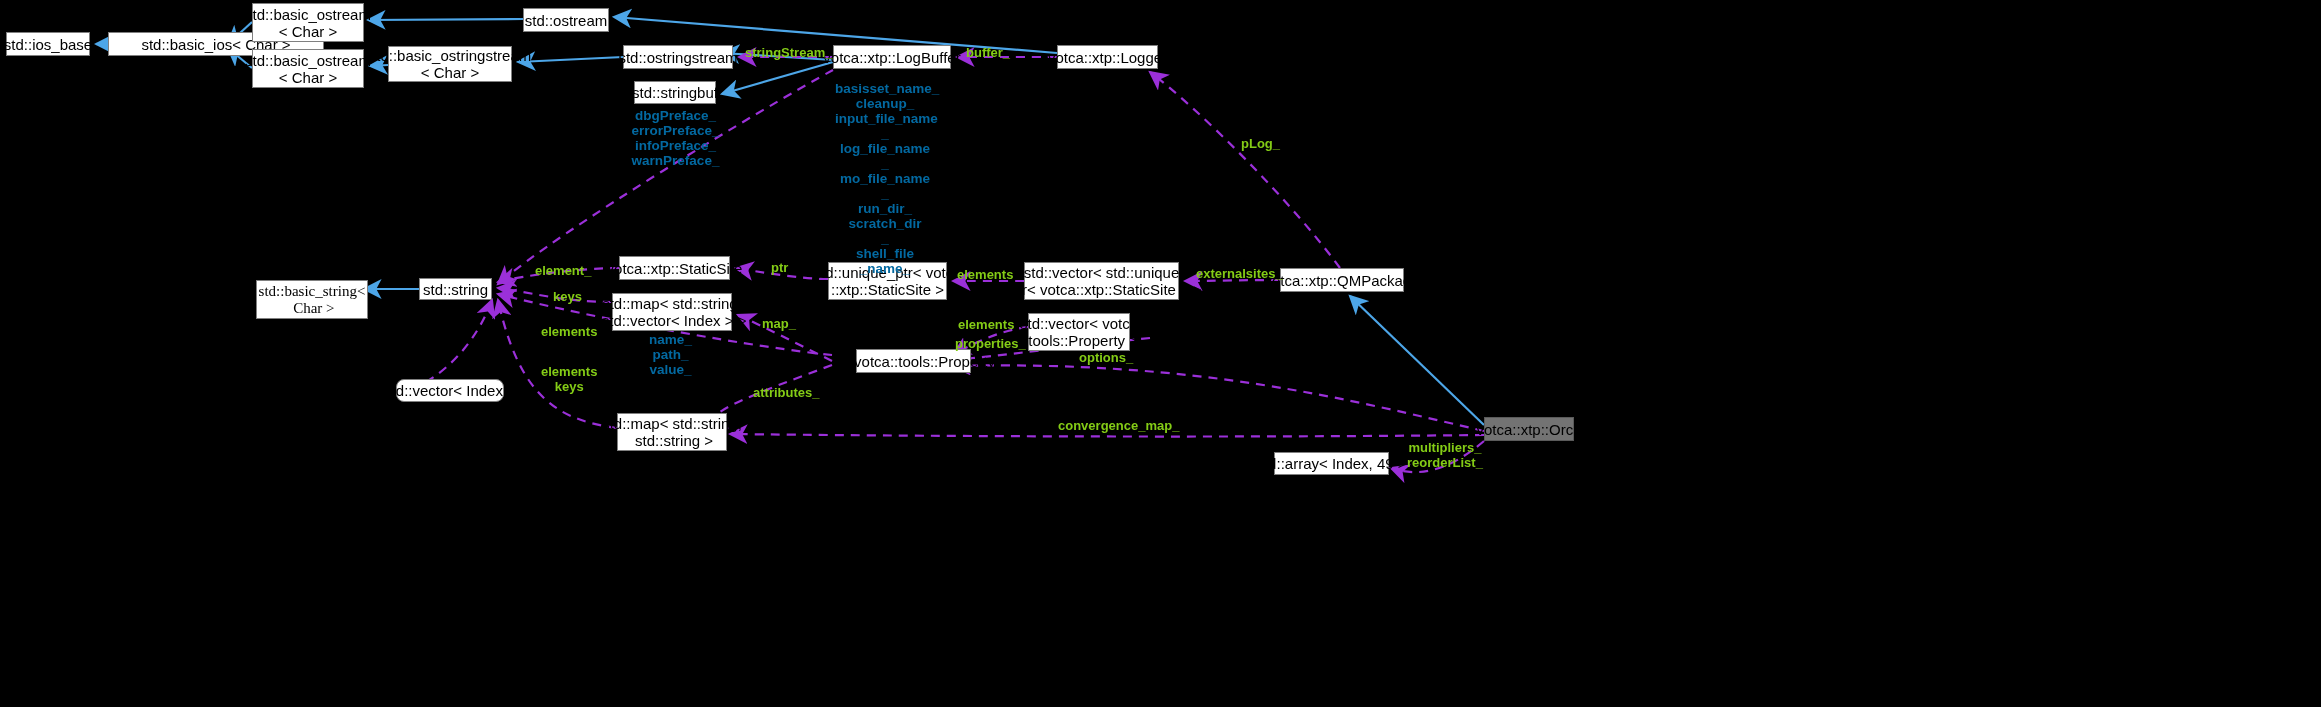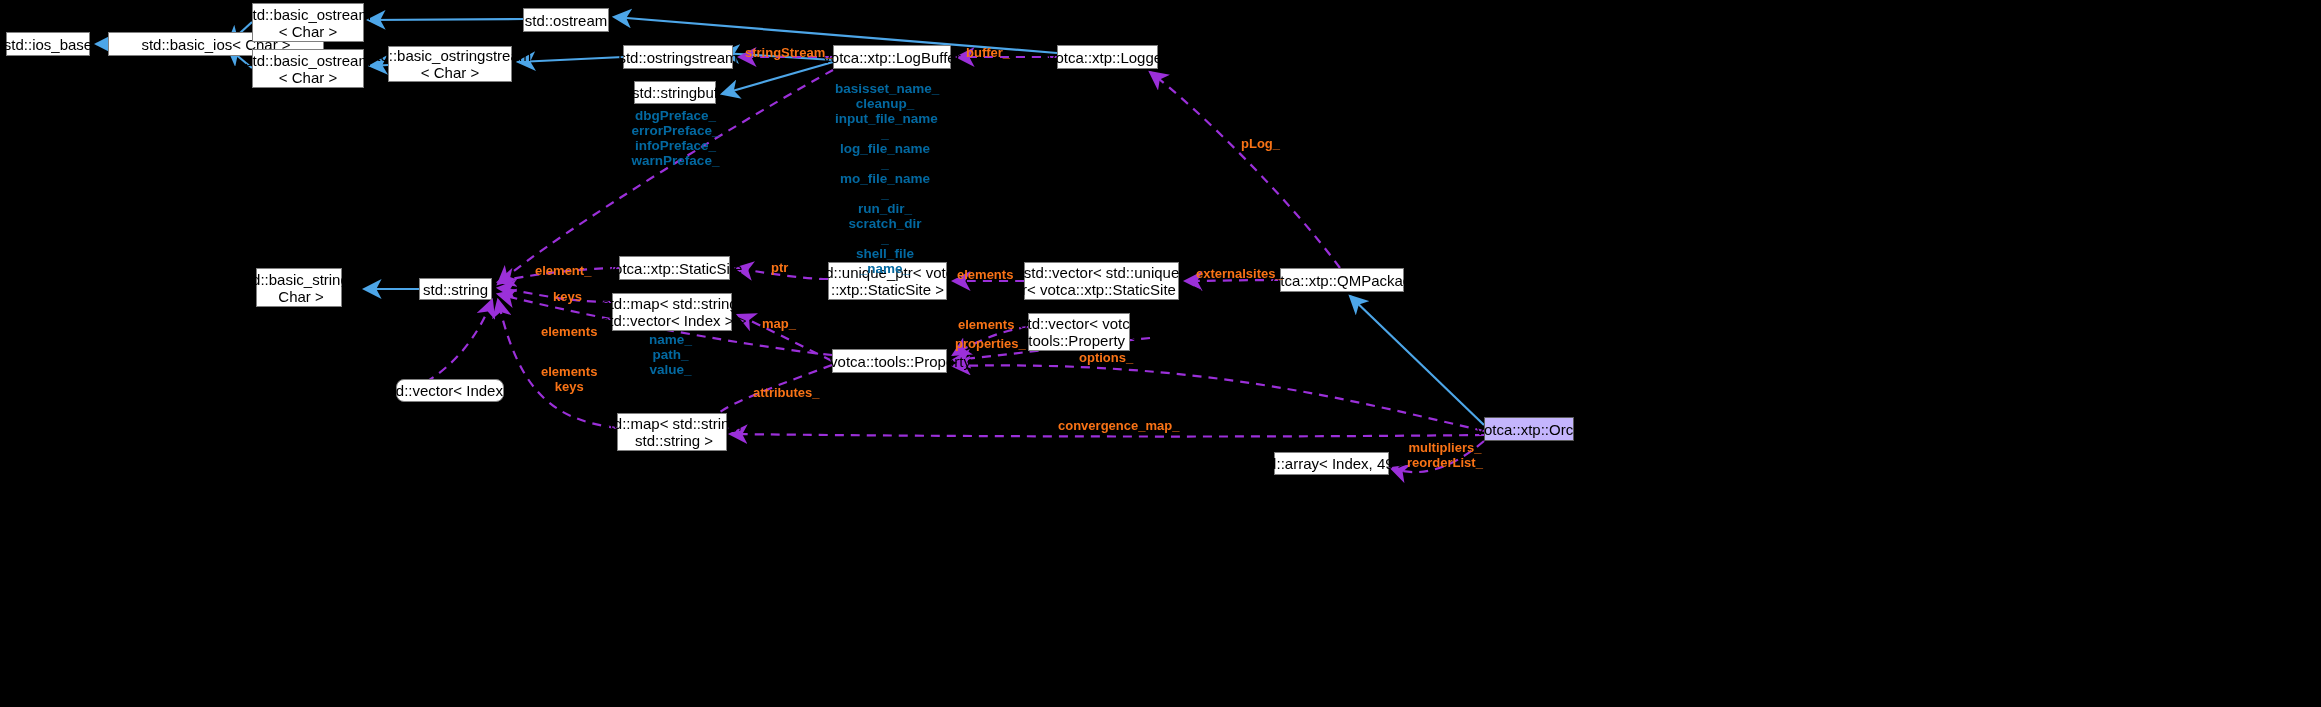--- a/index.html
+++ b/index.html
@@ -20,25 +20,25 @@
     border:1px solid #808080;
     color:#000;
     font-size:15px;
     line-height:17px;
     text-align:center;
     display:flex;align-items:center;justify-content:center;
     white-space:pre;
     padding:2px 6px;
     z-index:5;
   }
-  .node.focal{background:#c4b5fd;border-color:#5a5a5a;}
+  .node.focal{background:#737373;border-color:#5a5a5a;}
 
   .elabel{
     position:absolute;
-    color:#f97316;
+    color:#84cc16;
     font-size:13px;
     line-height:15px;
     font-weight:bold;
     white-space:pre;
     text-align:center;
     z-index:6;
   }
   .flabel{
     position:absolute;
     color:#0369a1;
@@ -108,34 +108,34 @@
 &lt; Char &gt;</div>
   <div class="node" style="left:252px;top:49px;width:112px;height:39px;">std::basic_ostream
 &lt; Char &gt;</div>
   <div class="node" style="left:523px;top:8px;width:86px;height:24px;">std::ostream</div>
   <div class="node" style="left:388px;top:46px;width:124px;height:36px;">std::basic_ostringstream
 &lt; Char &gt;</div>
   <div class="node" style="left:623px;top:45px;width:110px;height:24px;">std::ostringstream</div>
   <div class="node" style="left:634px;top:81px;width:82px;height:23px;">std::stringbuf</div>
   <div class="node" style="left:833px;top:45px;width:118px;height:24px;">votca::xtp::LogBuffer</div>
   <div class="node" style="left:1057px;top:45px;width:101px;height:24px;">votca::xtp::Logger</div>
-  <div class="node" style="left:256px;top:268px;width:86px;height:39px;">std::basic_string&lt;
+  <div class="node" style="left:256px;top:280px;width:112px;height:39px;font-family:Liberation Serif, serif;">std::basic_string&lt;
  Char &gt;</div>
   <div class="node" style="left:419px;top:278px;width:73px;height:22px;">std::string</div>
   <div class="node" style="left:619px;top:256px;width:111px;height:24px;">votca::xtp::StaticSite</div>
   <div class="node" style="left:612px;top:293px;width:120px;height:38px;">std::map&lt; std::string,
  std::vector&lt; Index &gt; &gt;</div>
   <div class="node" style="left:828px;top:262px;width:119px;height:38px;">std::unique_ptr&lt; votca
 ::xtp::StaticSite &gt;</div>
   <div class="node" style="left:1024px;top:262px;width:155px;height:38px;">std::vector&lt; std::unique
 _ptr&lt; votca::xtp::StaticSite &gt; &gt;</div>
   <div class="node" style="left:1280px;top:268px;width:124px;height:24px;">votca::xtp::QMPackage</div>
   <div class="node" style="left:1028px;top:313px;width:102px;height:38px;">std::vector&lt; votca
 ::tools::Property &gt;</div>
-  <div class="node" style="left:832px;top:349px;width:115px;height:24px;padding-left:28px;">votca::tools::Property</div>
+  <div class="node" style="left:856px;top:349px;width:115px;height:24px;padding-left:28px;">votca::tools::Property</div>
   <div class="node" style="left:396px;top:379px;width:108px;height:23px;border-radius:8px;">std::vector&lt; Index &gt;</div>
   <div class="node" style="left:617px;top:413px;width:110px;height:38px;">std::map&lt; std::string,
  std::string &gt;</div>
   <div class="node focal" style="left:1484px;top:417px;width:90px;height:24px;">votca::xtp::Orca</div>
   <div class="node" style="left:1274px;top:452px;width:115px;height:23px;">std::array&lt; Index, 49 &gt;</div>
 
   <div class="elabel" style="left:745px;top:45px;">stringStream_</div>
   <div class="elabel" style="left:966px;top:45px;">buffer_</div>
   <div class="elabel" style="left:1241px;top:136px;text-align:right;">pLog_</div>
   <div class="elabel" style="left:771px;top:260px;">ptr</div>

